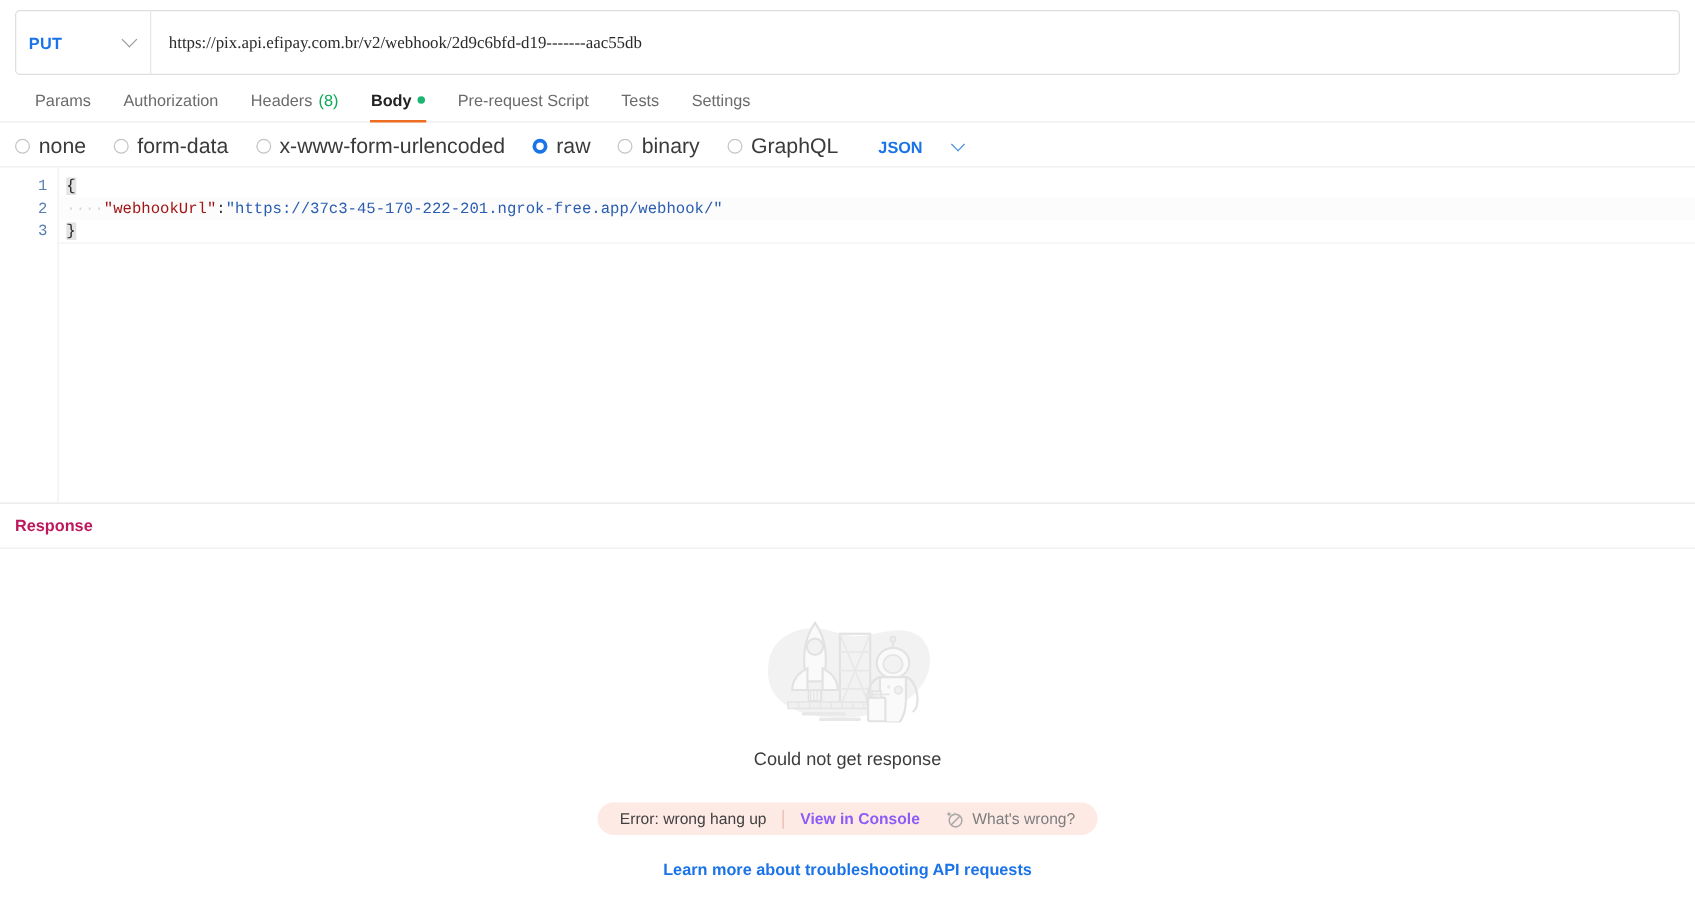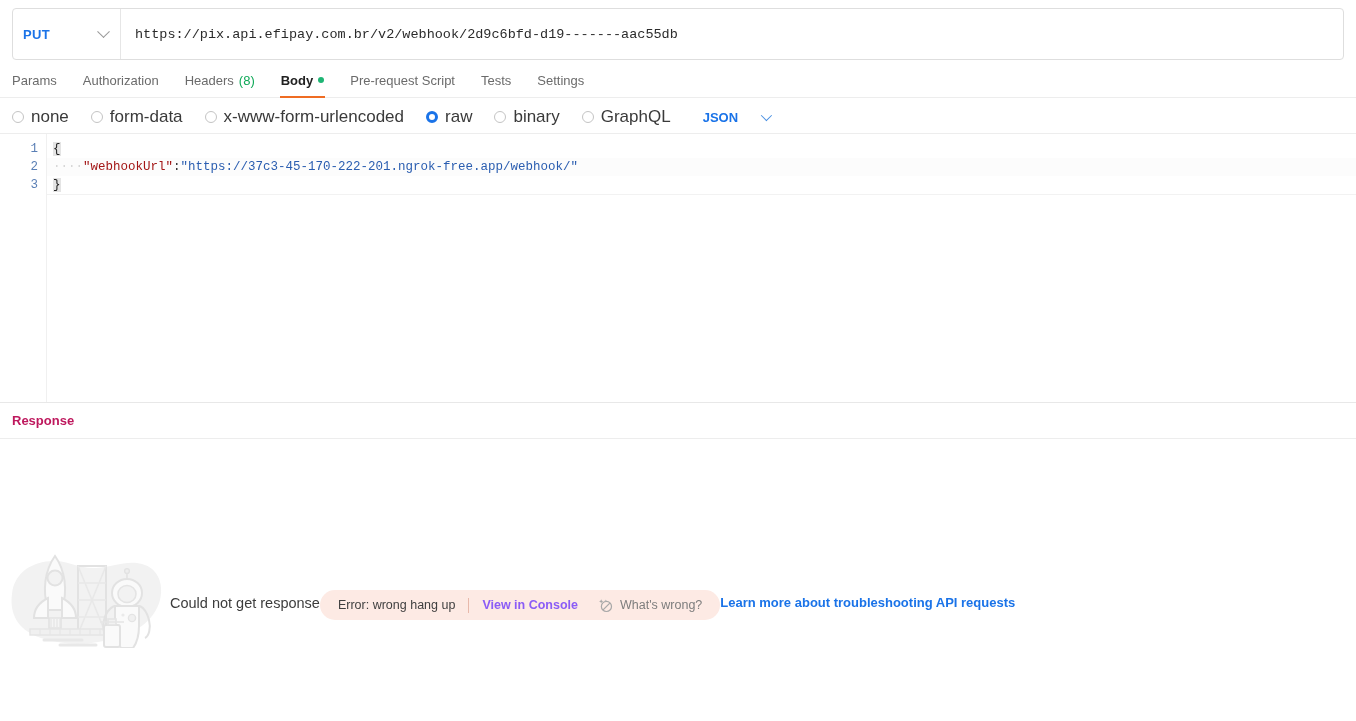--- a/index.html
+++ b/index.html
@@ -42,33 +42,33 @@
   .chev {
     width: 9px; height: 9px;
     border-right: 1.4px solid #9a9a9a;
     border-bottom: 1.4px solid #9a9a9a;
     transform: rotate(45deg) translate(-2px,-2px);
   }
   .url-input {
     flex: 1;
     border: none;
     outline: none;
-    font-family: Liberation Mono, monospace;
+    font-family: Liberation Serif, serif;
     font-size: 13.5px;
     color: #2b2b2b;
     padding: 0 14px;
     background: transparent;
   }
 
   
   .tabs {
     display: flex;
     align-items: flex-end;
     gap: 0;
-    padding: 0 12px;
+    padding: 0 28px;
     height: 34px;
     margin-top: 4px;
     border-bottom: 1px solid #ededed;
   }
   .tab {
     position: relative;
     display: flex;
     align-items: center;
     gap: 5px;
     height: 34px;
@@ -195,21 +195,21 @@
     align-items: center;
     padding: 0 12px;
     font-size: 13px;
     font-weight: bold;
     color: #be185d;
     border-bottom: 1px solid #ededed;
   }
   .resp-body {
     height: 264px;
     display: flex;
-    flex-direction: row;
+    flex-direction: column;
     align-items: center;
     padding-top: 42px;
   }
   .illus { width: 170px; height: 112px; }
   .resp-msg {
     margin-top: 22px;
     font-size: 14.5px;
     color: #3c3c3c;
   }
   .err-pill {

